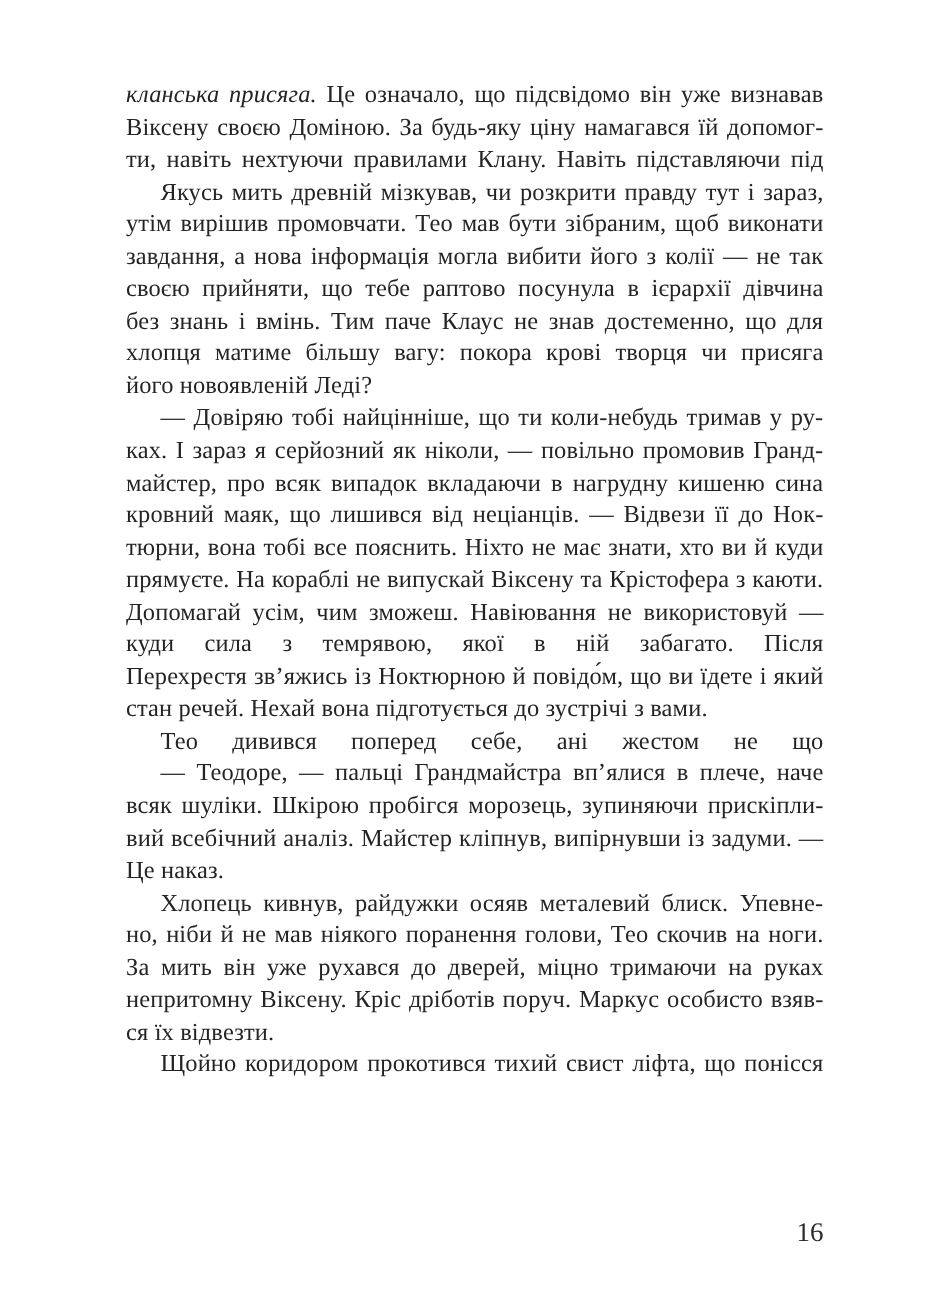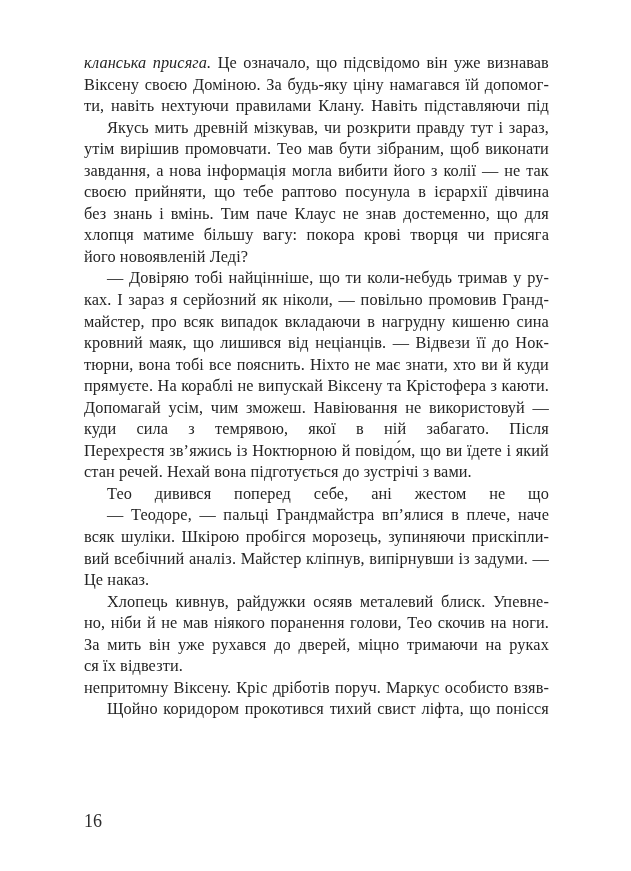--- a/index.html
+++ b/index.html
@@ -37,21 +37,21 @@
     display: block;
     white-space: normal;
   }
   .line.indent { padding-left: 23px; }
   .it { font-style: italic; }
   .page-number {
     position: absolute;
     left: 84px;
     top: 810px;
     width: 465px;
-    text-align: left;
+    text-align: right;
     font-size: 18px;
     line-height: 22px;
     color: #2d2d2d;
   }
 </style>
 </head>
 <body>
 
 <div class="book-page">
   <div class="page-text">
@@ -354,31 +354,31 @@
           <span>він</span>
           <span>уже</span>
           <span>рухався</span>
           <span>до</span>
           <span>дверей,</span>
           <span>міцно</span>
           <span>тримаючи</span>
           <span>на</span>
           <span>руках</span>
         </div>
-        <div class="line last"><span>ся їх відвезти.</span></div>
         <div class="line">
           <span>непритомну</span>
           <span>Віксену.</span>
           <span>Кріс</span>
           <span>дріботів</span>
           <span>поруч.</span>
           <span>Маркус</span>
           <span>особисто</span>
           <span>взяв-</span>
         </div>
+        <div class="line last"><span>ся їх відвезти.</span></div>
       </div>
       <div class="paragraph">
         <div class="line indent">
           <span>Щойно</span>
           <span>коридором</span>
           <span>прокотився</span>
           <span>тихий</span>
           <span>свист</span>
           <span>ліфта,</span>
           <span>що</span>

